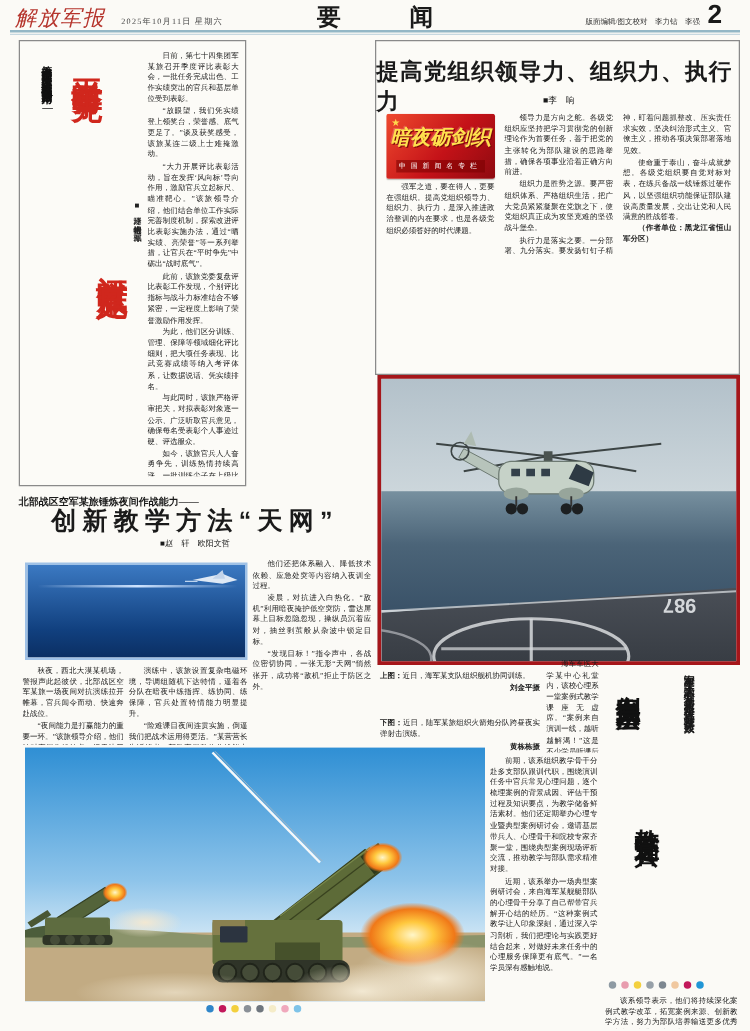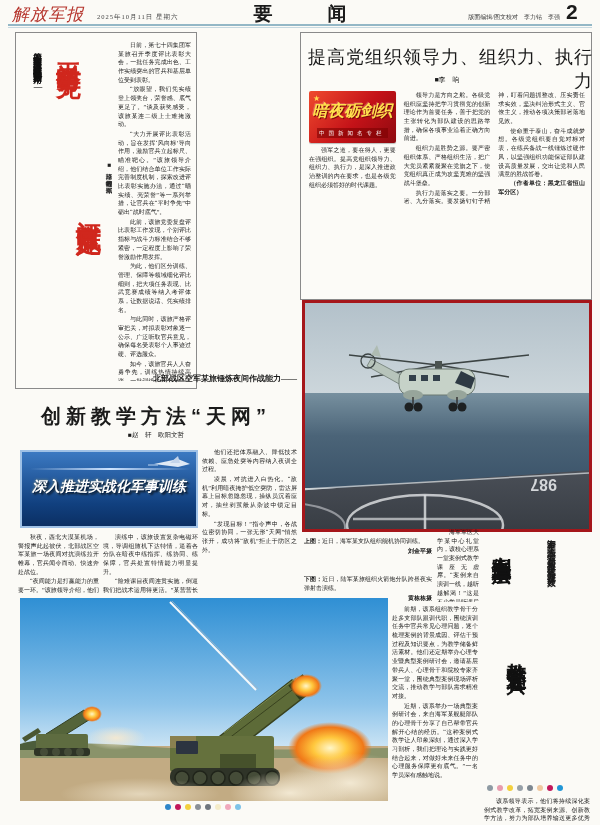--- a/index.html
+++ b/index.html
@@ -24,33 +24,33 @@
   
   .l-kicker{left:16px;top:12px;height:310px;font-size:8.5px;font-weight:bold;letter-spacing:1px;color:#111;}
   .l-hl{font-size:25px;font-weight:bold;color:#d0271d;letter-spacing:2px;line-height:1;}
   .l-hl1{left:40px;top:10px;}
   .l-hl2{left:60px;top:168px;}
   .l-byline{left:88px;top:128px;height:160px;font-size:6.5px;color:#222;}
   .l-body{left:102px;top:8px;width:73px;height:340px;overflow:hidden;}
   .bodytext{font-size:6px;line-height:1.45;text-align:justify;}
   .bodytext p{margin:0 0 1px 0;text-indent:2em;}
   
-  .f-hl{left:0;top:12px;width:292px;text-align:right;font-size:18px;font-weight:normal;letter-spacing:1px;}
+  .f-hl{left:0;top:12px;width:292px;text-align:left;font-size:18px;font-weight:bold;letter-spacing:1px;}
   .f-byline{left:0;top:42px;width:292px;text-align:center;font-size:7px;}
   .f-body{left:8px;top:58px;width:276px;height:202px;column-count:3;column-gap:8px;overflow:hidden;}
   .badge{width:100%;height:52px;background:linear-gradient(130deg,#ef4a2e 0%,#c41218 55%,#8e0a10 100%);
          border-radius:2px;position:relative;margin-bottom:3px;box-shadow:0 1px 1px rgba(0,0,0,.25);}
   .badge-star{position:absolute;left:4px;top:2px;color:#ffd84d;font-size:8px;}
   .badge-title{position:absolute;left:0;top:8px;width:100%;text-align:center;font-size:16px;font-weight:bold;
                font-style:italic;color:#ffe14d;text-shadow:1px 1px 0 #7d0a0a,-1px -1px 0 #fff3;}
   .badge-sub{position:absolute;left:8px;right:8px;bottom:5px;height:10px;background:rgba(120,0,0,.55);
              color:#fff;font-size:5.5px;letter-spacing:4px;text-align:center;line-height:10px;}
   .footnote{font-weight:bold;}
   
-  .n-kicker{left:15px;top:373px;width:282px;text-align:right;font-size:8px;font-weight:bold;}
+  .n-kicker{left:15px;top:396px;width:282px;text-align:left;font-size:8px;font-weight:bold;}
   .n-hl{left:15px;top:403px;width:282px;text-align:center;font-size:20px;font-weight:bold;letter-spacing:5px;}
   .n-byline{left:15px;top:431px;width:282px;text-align:center;font-size:6.5px;}
   .banner{left:20px;top:450px;width:178px;height:78px;background:linear-gradient(180deg,#3b79c2 0%,#11407f 70%,#0b2f63 100%);
           border:2px solid #9fc1e6;box-sizing:border-box;overflow:hidden;}
   .banner-text{position:absolute;left:0;top:26px;width:100%;text-align:center;font-size:14px;font-weight:bold;
                font-style:italic;color:#fff;letter-spacing:0px;
                text-shadow:1px 1px 0 #06244d,2px 2px 2px #000a,0 0 3px #ffd75488;}
   .banner-streak{position:absolute;left:8px;top:16px;width:160px;height:2px;background:linear-gradient(90deg,#fff0,#cfe4ff,#fff0);}
   .ncol{overflow:hidden;}
   .ncol1{left:18px;top:533px;width:81px;height:63px;}
@@ -136,21 +136,20 @@
   <div class="abs n-hl sans">创新教学方法“天网”</div>
   <div class="abs n-byline">■赵　轩　欧阳文哲</div>
 
   <div class="abs banner">
     <div class="banner-streak"></div>
     <svg style="position:absolute;right:4px;top:3px;" width="44" height="18" viewBox="0 0 44 18">
       <polygon points="6,9 30,4 42,9 30,12" fill="#dfe9f5"></polygon>
       <polygon points="22,8 30,1 32,8" fill="#c3d4ea"></polygon>
       <line x1="0" y1="10" x2="10" y2="10" stroke="#bcd3ee" stroke-width="1"></line>
     </svg>
-    <div class="banner-text">深入推进实战化军事训练</div>
   </div>
 
   <div class="abs ncol ncol1 bodytext">
       <p>秋夜，西北大漠某机场，警报声此起彼伏，北部战区空军某旅一场夜间对抗演练拉开帷幕，官兵闻令而动、快速奔赴战位。</p>
       <p>“夜间能力是打赢能力的重要一环。”该旅领导介绍，他们针对夜间作战特点，把雷达开机布势、抗干扰追踪、快速转移等险难课目纳入夜训计划。</p>
     </div>
   <div class="abs ncol ncol2 bodytext">
       <p>演练中，该旅设置复杂电磁环境，导调组随机下达特情，逼着各分队在暗夜中练指挥、练协同、练保障，官兵处置特情能力明显提升。</p>
       <p>“险难课目夜间连贯实施，倒逼我们把战术运用得更活。”某营营长告诉笔者，部队夜间整体作战能力稳步提高。</p>
     </div>

